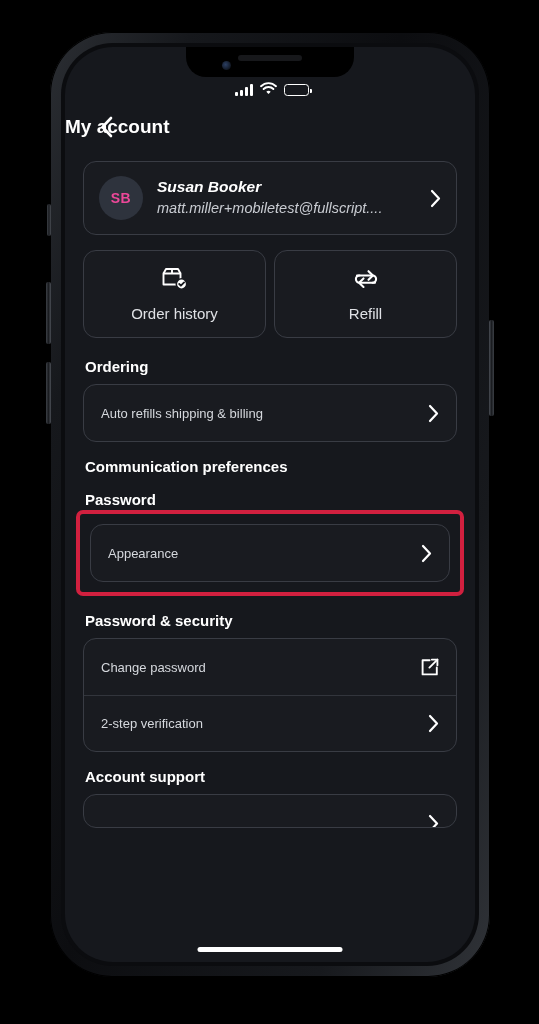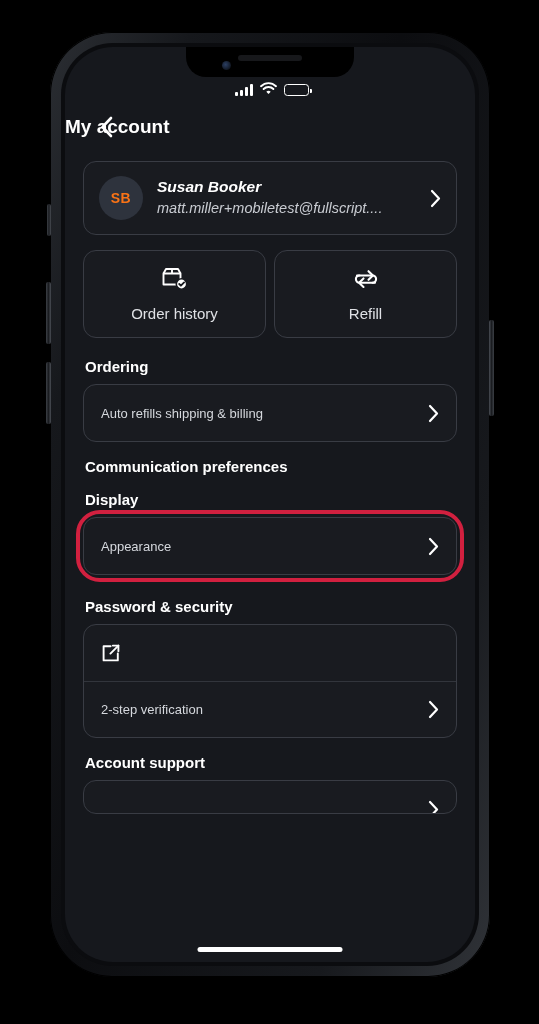--- a/index.html
+++ b/index.html
@@ -125,21 +125,21 @@
     display:flex; align-items:center;
     padding:14px 15px;
     margin-bottom:15px;
     cursor:pointer;
   }
   #avatar{
     flex:0 0 auto;
     width:44px; height:44px; border-radius:50%;
     background:#2e333d;
     display:flex; align-items:center; justify-content:center;
-    color:#f97316; font-size:14px; font-weight:700; letter-spacing:.5px;
+    color:#ec4899; font-size:14px; font-weight:700; letter-spacing:.5px;
   }
   #profile-text{ flex:1; min-width:0; margin-left:14px;font-style:italic; }
   #profile-name{
     color:#fff; font-size:15.5px; font-weight:700; line-height:1.35;
   }
   #profile-email{
     color:#c9ccd2; font-size:14.5px; line-height:1.4;
     white-space:nowrap; overflow:hidden; text-overflow:clip;
   }
 
@@ -169,22 +169,22 @@
     display:flex; align-items:center;
     height:56px;
     padding:0 17px;
     cursor:pointer;
   }
   .row-label{ flex:1; color:#d5d8dd; font-size:13px; }
   .row + .row{ border-top:1px solid #32353c; }
 
   .highlight-wrap{
     border:4px solid #d1203f;
-    border-radius:24px;
-    padding:3px;
+    border-radius:7px;
+    padding:10px;
     margin:-7px -7px 9px -7px;
   }
   .highlight-wrap .card{ margin:0; }
 
   #support-card{ height:34px; overflow:hidden; }
   #support-card .row{ height:56px; }
 
   
   #home-indicator{
     position:absolute; left:50%; transform:translateX(-50%);
@@ -296,37 +296,38 @@
               </svg>
             </div>
           </div>
         </div>
 
         <div class="section">
           <div class="section-title">Communication preferences</div>
         </div>
 
         <div class="section">
-          <div class="section-title">Display</div>
+          <div class="section-title">Password</div>
           <div class="highlight-wrap">
             <div class="card">
               <div class="row">
                 <span class="row-label">Appearance</span>
                 <svg width="11" height="19" viewBox="0 0 11 19" fill="none">
                   <path d="M2 2L9 9.5L2 17" stroke="#fff" stroke-width="2.2" stroke-linecap="round" stroke-linejoin="round"></path>
                 </svg>
               </div>
             </div>
           </div>
         </div>
 
         <div class="section">
           <div class="section-title">Password &amp; security</div>
           <div class="card">
             <div class="row">
+              <span class="row-label">Change password</span>
               <svg width="19" height="19" viewBox="0 0 19 19" fill="none">
                 <path d="M9.6 2.2H2.6v14.2h14.2v-7" stroke="#fff" stroke-width="1.9" stroke-linecap="round" stroke-linejoin="round"></path>
                 <path d="M11.8 1.6h5.6v5.6" stroke="#fff" stroke-width="1.9" stroke-linecap="round" stroke-linejoin="round"></path>
                 <path d="M17.4 1.6 9.4 9.6" stroke="#fff" stroke-width="1.9" stroke-linecap="round"></path>
               </svg>
             </div>
             <div class="row">
               <span class="row-label">2-step verification</span>
               <svg width="11" height="19" viewBox="0 0 11 19" fill="none">
                 <path d="M2 2L9 9.5L2 17" stroke="#fff" stroke-width="2.2" stroke-linecap="round" stroke-linejoin="round"></path>

